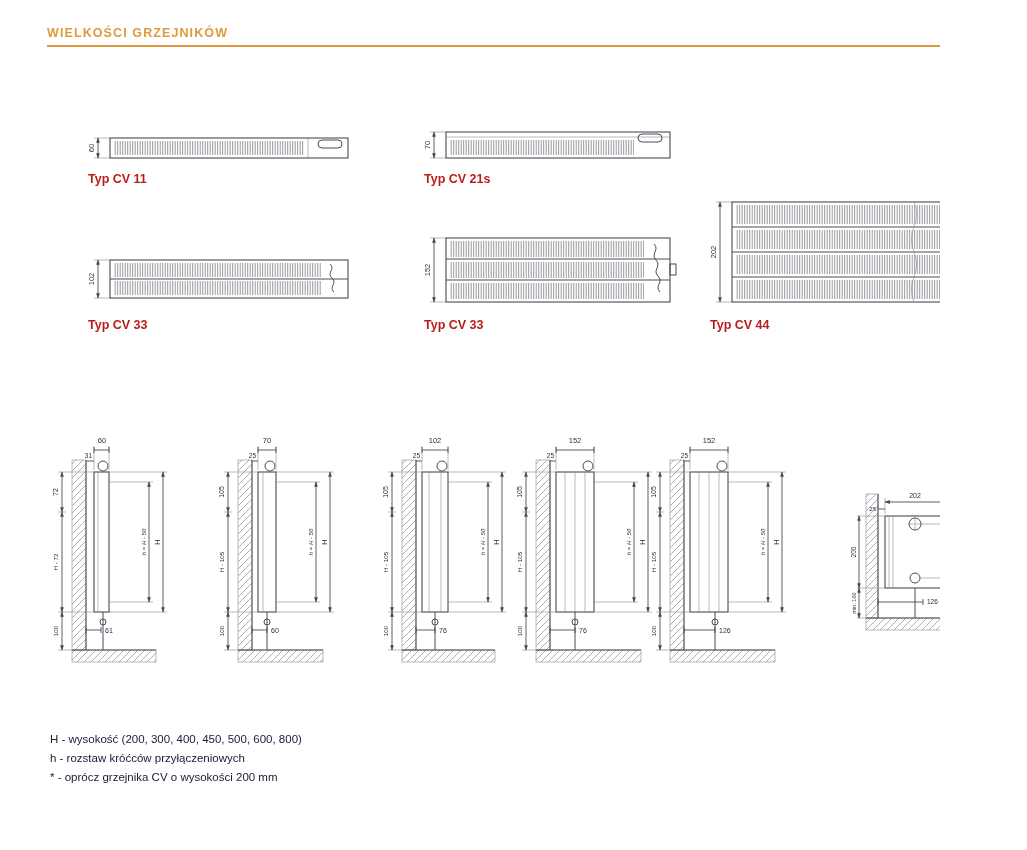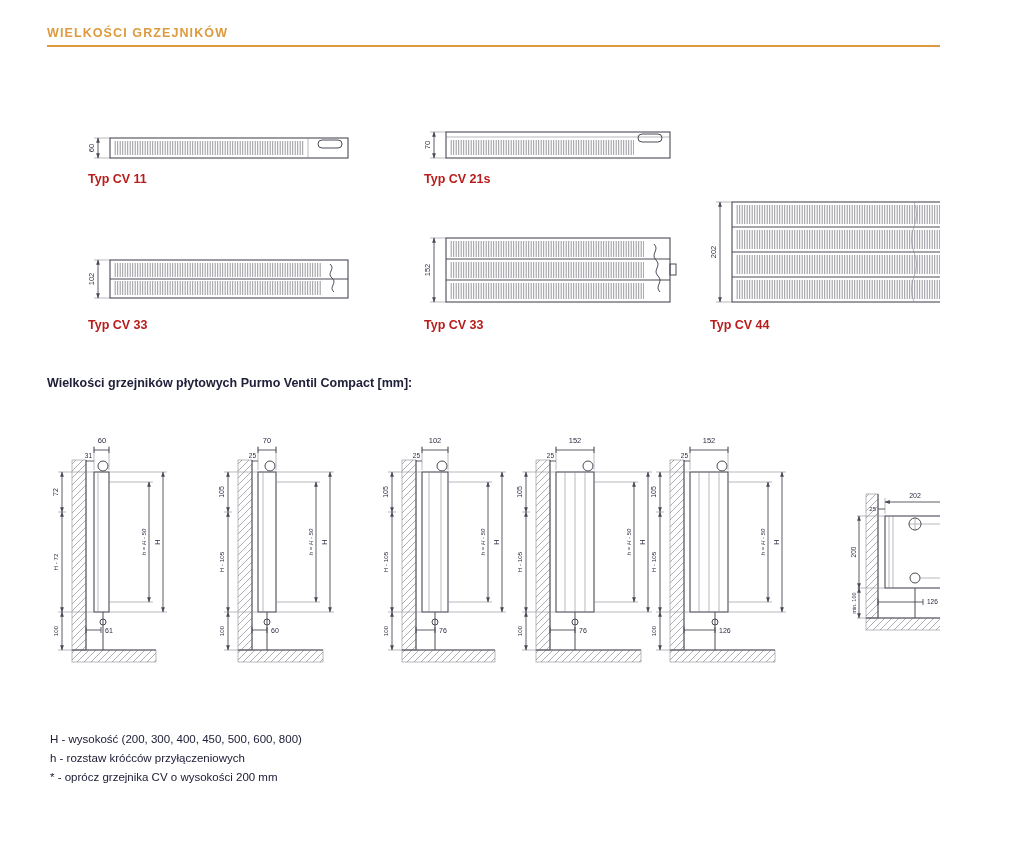--- a/index.html
+++ b/index.html
@@ -105,21 +105,20 @@
     <rect x="30" y="9" width="210" height="19" fill="url(#fins)" stroke="none"></rect>
     <rect x="30" y="34" width="210" height="19" fill="url(#fins)" stroke="none"></rect>
     <rect x="30" y="59" width="210" height="19" fill="url(#fins)" stroke="none"></rect>
     <rect x="30" y="84" width="210" height="19" fill="url(#fins)" stroke="none"></rect>
     <path class="thin" d="M208,6 q5,12 0,25 q-5,12 0,25 q5,12 0,25 q-5,12 0,25"></path>
     <rect class="stroke" x="272" y="30" width="6" height="11"></rect>
     <rect class="stroke" x="272" y="72" width="6" height="11"></rect>
   </svg>
   <div class="cs-label" style="left:710px;top:318px">Typ CV 44</div>
 
-  <div class="sec-head">Wielkości grzejników płytowych Purmo Ventil Compact [mm]:</div>
 
   <svg class="drawing" style="left:50px;top:430px" width="126" height="238" viewBox="0 0 126 238">
     <rect x="22" y="30" width="14" height="190" fill="url(#hatch)" stroke="#8a8a94" stroke-width="0.6"></rect>
     <line class="stroke" x1="36" y1="30" x2="36" y2="220"></line>
     <rect x="22" y="220" width="84" height="12" fill="url(#hatch)" stroke="#8a8a94" stroke-width="0.6"></rect>
     <line class="stroke" x1="22" y1="220" x2="106" y2="220"></line>
     <rect class="body" x="44" y="42" width="15" height="140"></rect>
     <line class="thin" x1="48" y1="42" x2="48" y2="182"></line>
     <circle class="stroke" cx="53" cy="36" r="5" fill="#fff"></circle>
     <line class="stroke" x1="53" y1="182" x2="53" y2="220"></line>

